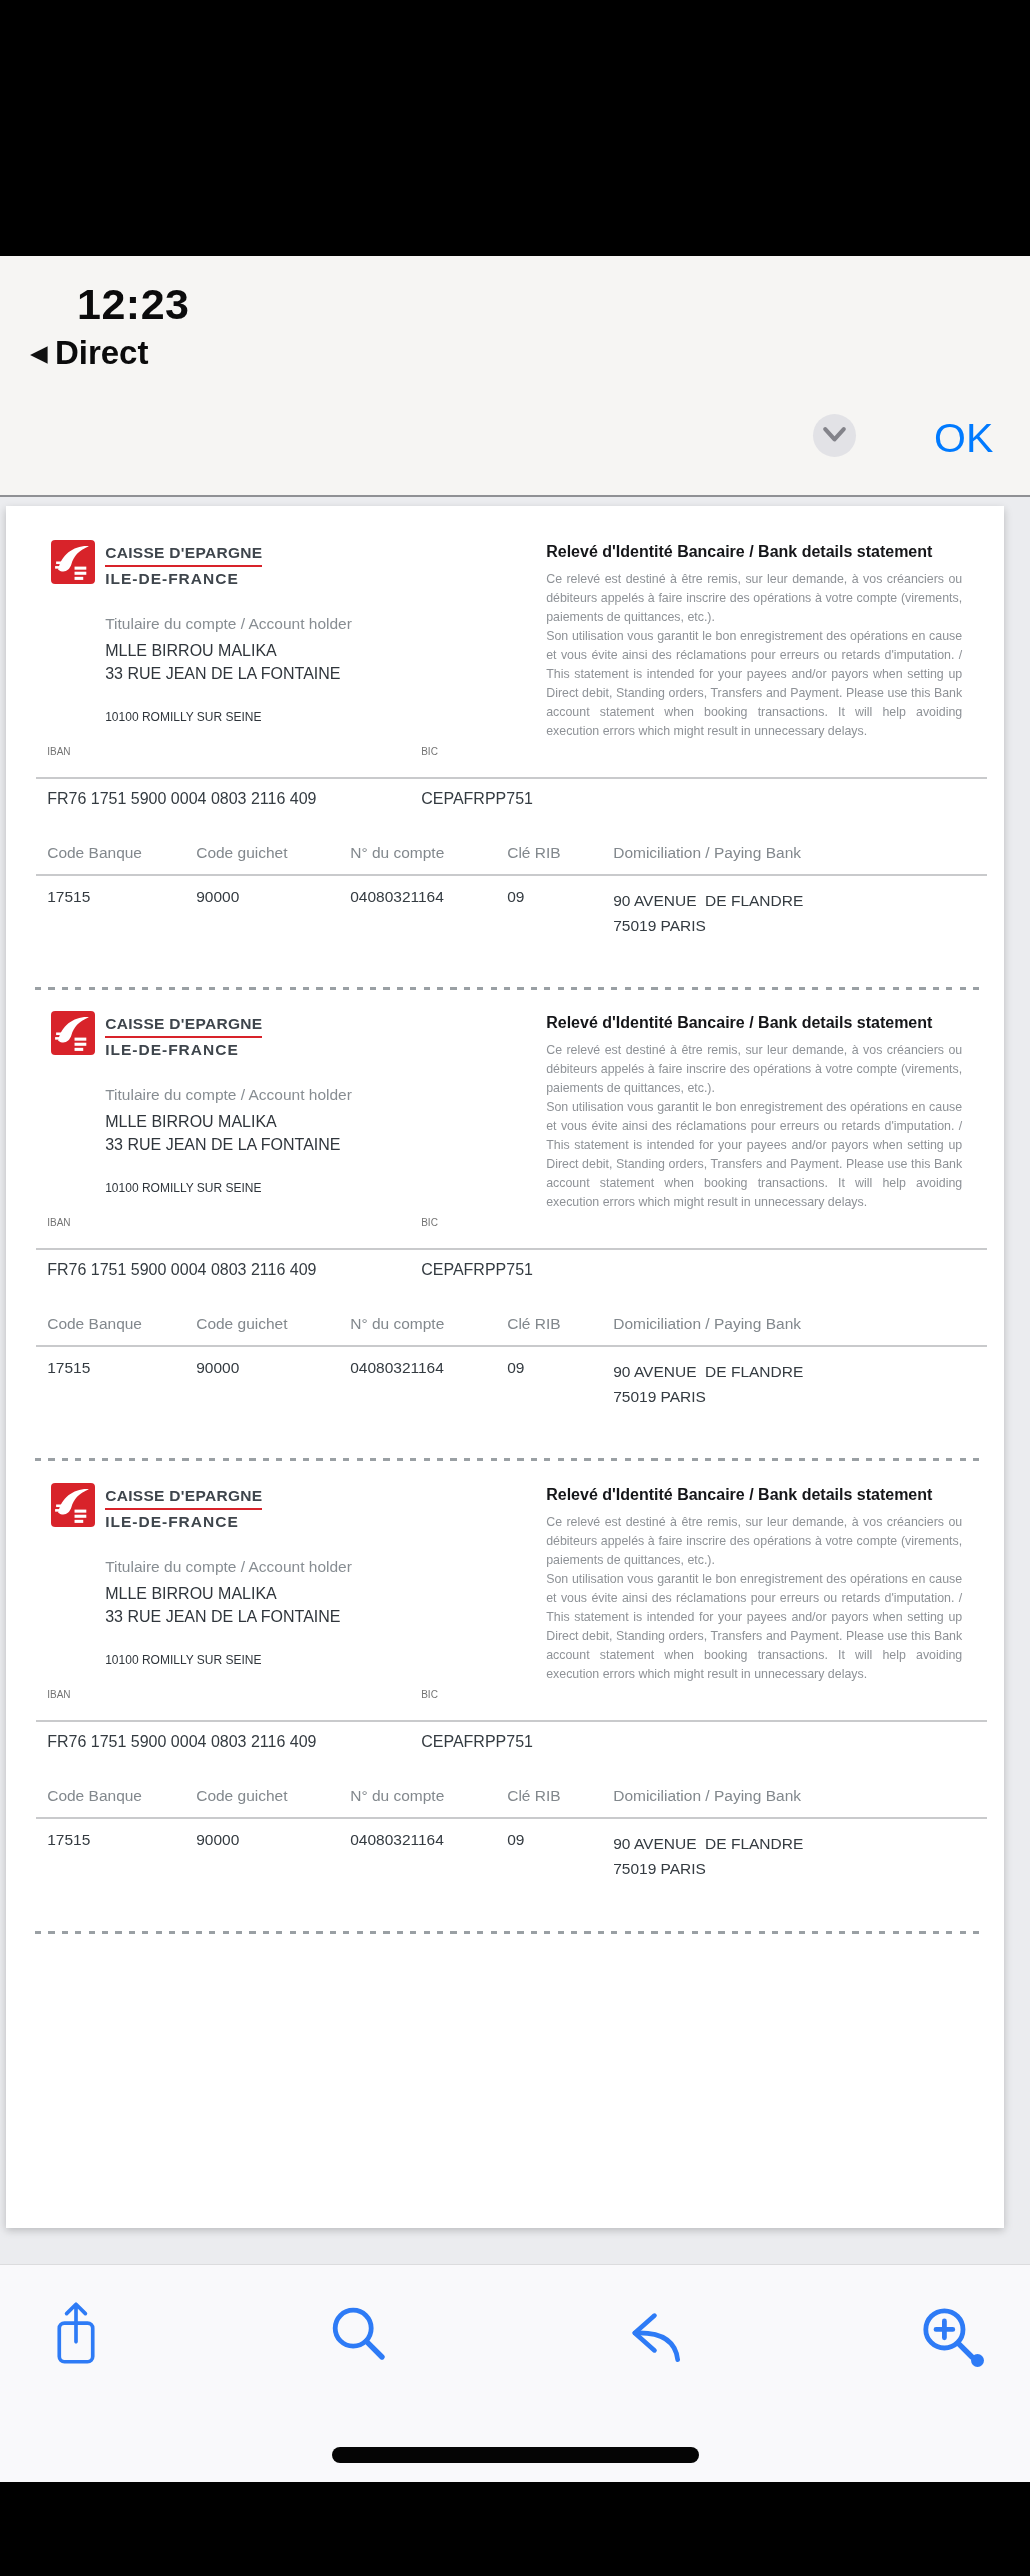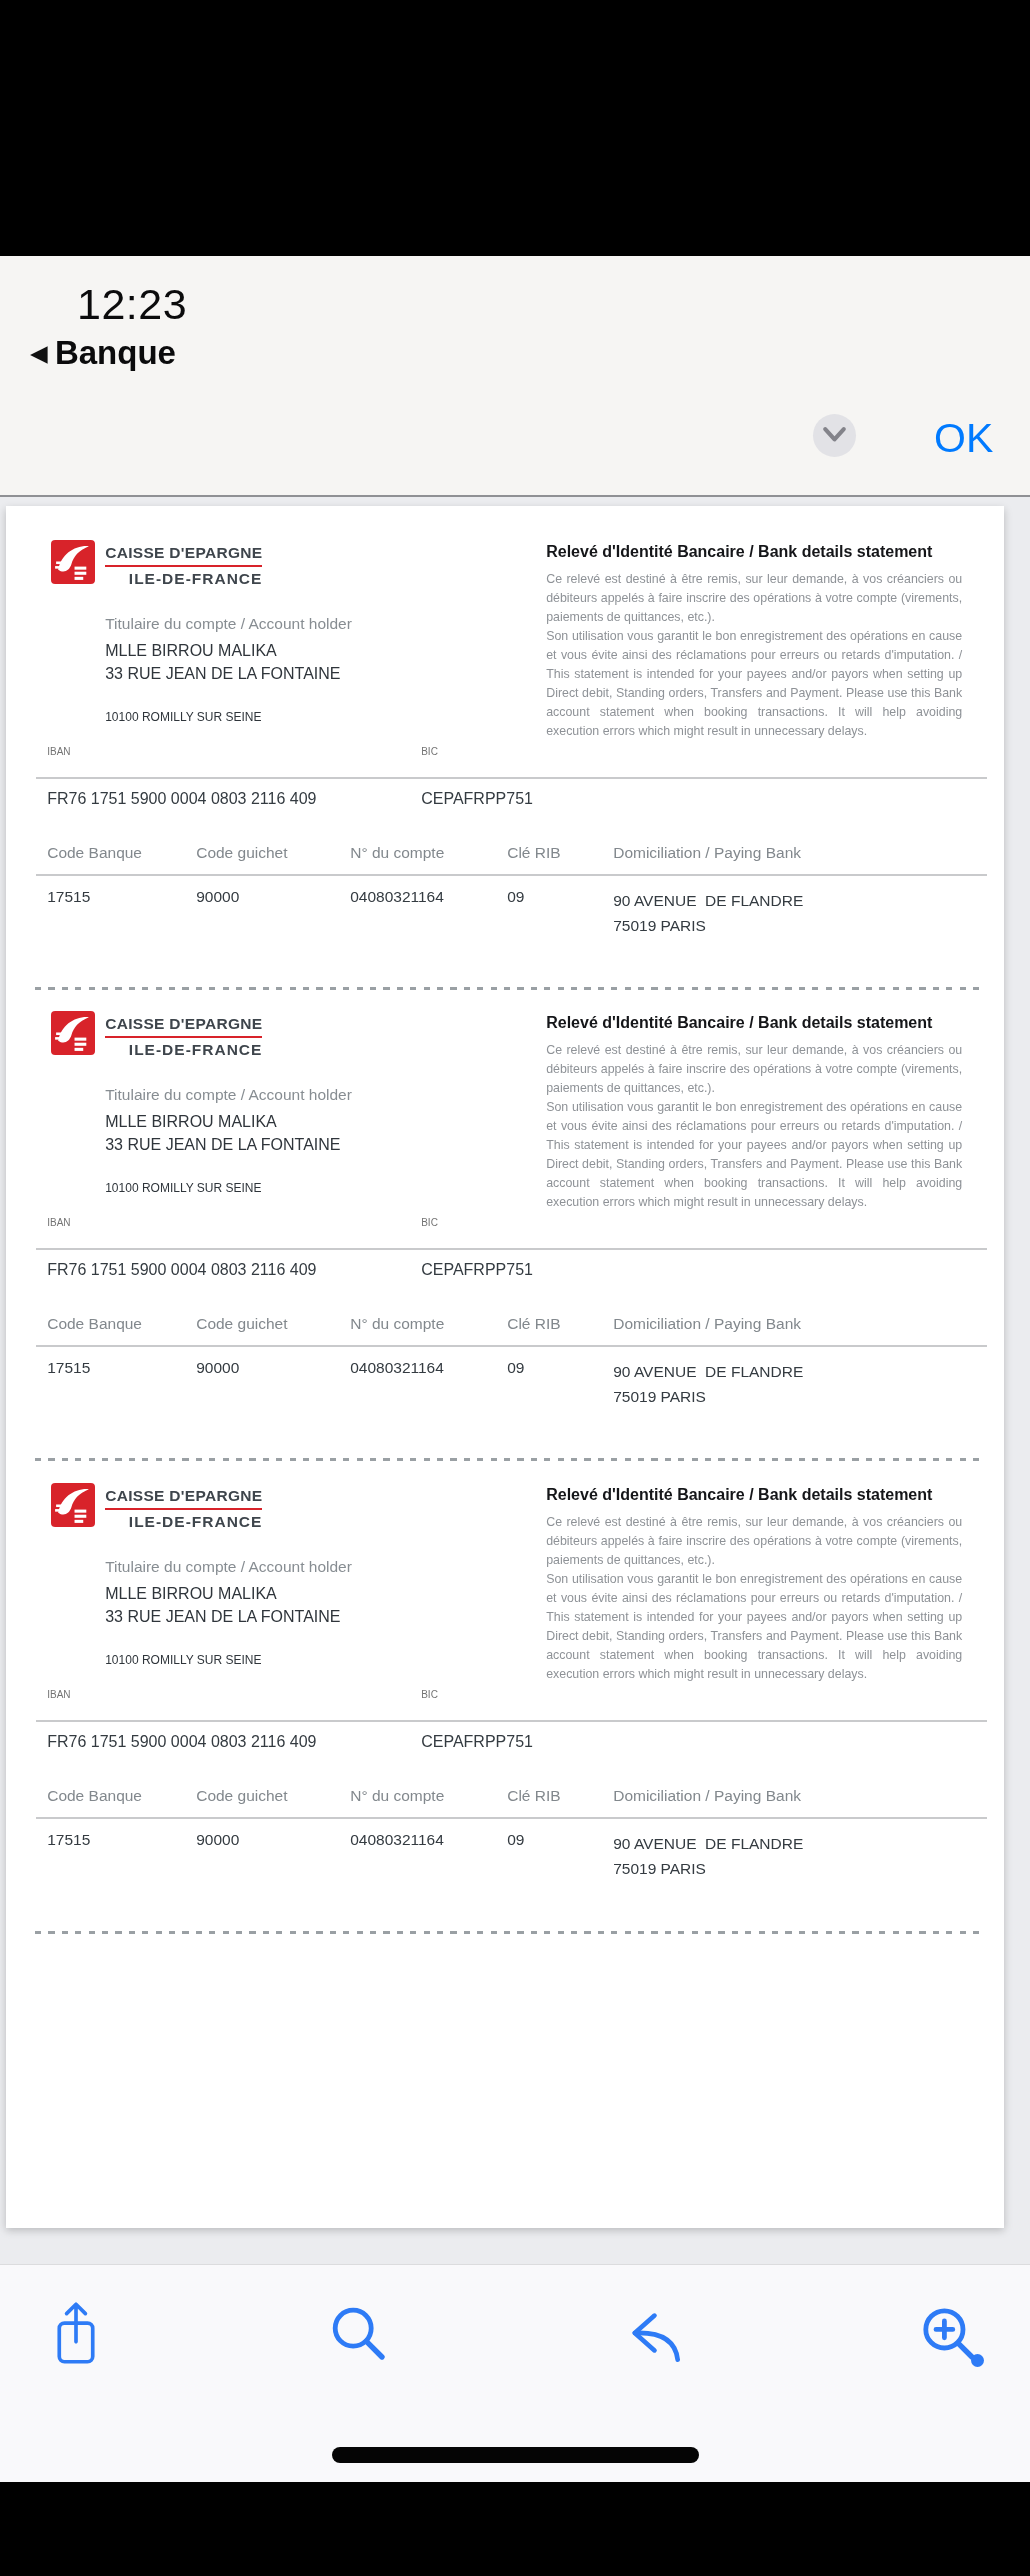--- a/index.html
+++ b/index.html
@@ -10,21 +10,21 @@
   body{background:#000;font-family:"Liberation Sans","DejaVu Sans",sans-serif;}
   .screen{position:relative;width:1030px;height:2640px;background:#000;overflow:hidden;}
   .abs{position:absolute}
 
   
   .top-black{left:0;top:0;width:1030px;height:256px;background:#000}
 
   
   .statusnav{left:0;top:256px;width:1030px;height:241px;background:var(--status-bar-bg);
              border-bottom:2.6px solid #8F9094}
-  .time{left:77px;top:24px;font-size:43px;font-weight:normal;color:#0B0B0C;letter-spacing:0.5px}
+  .time{left:77px;top:24px;font-size:43px;font-weight:bold;color:#0B0B0C;letter-spacing:0.5px}
   .back{left:30px;top:78px;display:flex;align-items:center;gap:7.2px;cursor:pointer}
   .back-tri{font-size:23px;color:#111;line-height:1}
   .back-label{font-size:33px;font-weight:bold;color:#0B0B0C}
   .sig{left:795px;top:302px;}
   .wifi{left:853px;top:301px}
   .batt{left:912px;top:303px;width:64px;height:29px}
   .batt-body{position:absolute;left:0;top:0;width:55px;height:29px;border-radius:7.2px;overflow:hidden;background:#B9BCC0}
   .batt-fill{position:absolute;left:0;top:0;width:32px;height:29px;background:#0B0B0C}
   .batt-num{position:absolute;left:0;top:0;width:55px;height:29px;display:flex;align-items:center;justify-content:center;
             font-size:19.6px;font-weight:bold;color:#fff;letter-spacing:0.5px}
@@ -43,21 +43,21 @@
   .d1{top:481px}.d2{top:952px}.d3{top:1425px}
 
   
   .rib{position:absolute;left:0;width:998px;height:453px}
   .rib .abs{position:absolute}
   .logo-box{left:45px;top:0;width:44px;height:44px;background:var(--brand-red);border-radius:4.1px;
             display:flex;align-items:center;justify-content:center;overflow:hidden}
   .brand{left:99px;top:4.1px}
   .brand1{font-size:15.5px;font-weight:bold;color:#3E454C;letter-spacing:0.3px;padding-bottom:3.1px;
           border-bottom:2.6px solid var(--brand-red)}
-  .brand2{font-size:15.5px;font-weight:bold;color:#3E454C;text-align:right;letter-spacing:1px;margin-top:2.6px}
+  .brand2{font-size:15.5px;font-weight:bold;color:#3E454C;text-align:left;letter-spacing:1px;margin-top:2.6px}
   .rcol{left:540px;top:3.1px;width:416px}
   .rib-title{font-size:16px;font-weight:bold;color:#151619;margin-bottom:8.8px;white-space:nowrap}
   .rib-para{font-size:12.4px;color:#8E9297;line-height:19px;text-align:justify}
   .holder-label{left:99px;top:75px;font-size:15.5px;color:#878D92}
   .holder-name{left:99px;top:102px;font-size:16px;color:#2F353B}
   .addr1{left:99px;top:125px;font-size:16px;color:#2F353B}
   .addr2{left:99px;top:170px;font-size:12px;color:#2F353B}
   .lbl{font-size:10px;color:#737373}
   .val{font-size:16px;color:#343B41}
   .label-iban{left:41px;top:206px}
@@ -90,21 +90,21 @@
 
 <div class="screen">
 
   <div class="abs top-black"></div>
 
   <header class="abs statusnav">
     <div class="abs time">12:23</div>
 
     <div class="abs back">
       <span class="back-tri">◀</span>
-      <span class="back-label">Banque</span>
+      <span class="back-label">Direct</span>
     </div>
 
     <div class="abs sig">
       <svg width="47" height="32" viewBox="0 0 92 62">
         <rect x="0" y="38" width="17" height="24" rx="4" fill="#0B0B0C"></rect>
         <rect x="24" y="26" width="17" height="36" rx="4" fill="#0B0B0C"></rect>
         <rect x="48" y="13" width="17" height="49" rx="4" fill="#0B0B0C"></rect>
         <rect x="72" y="0" width="17" height="62" rx="4" fill="#C8C8CA"></rect>
       </svg>
     </div>

